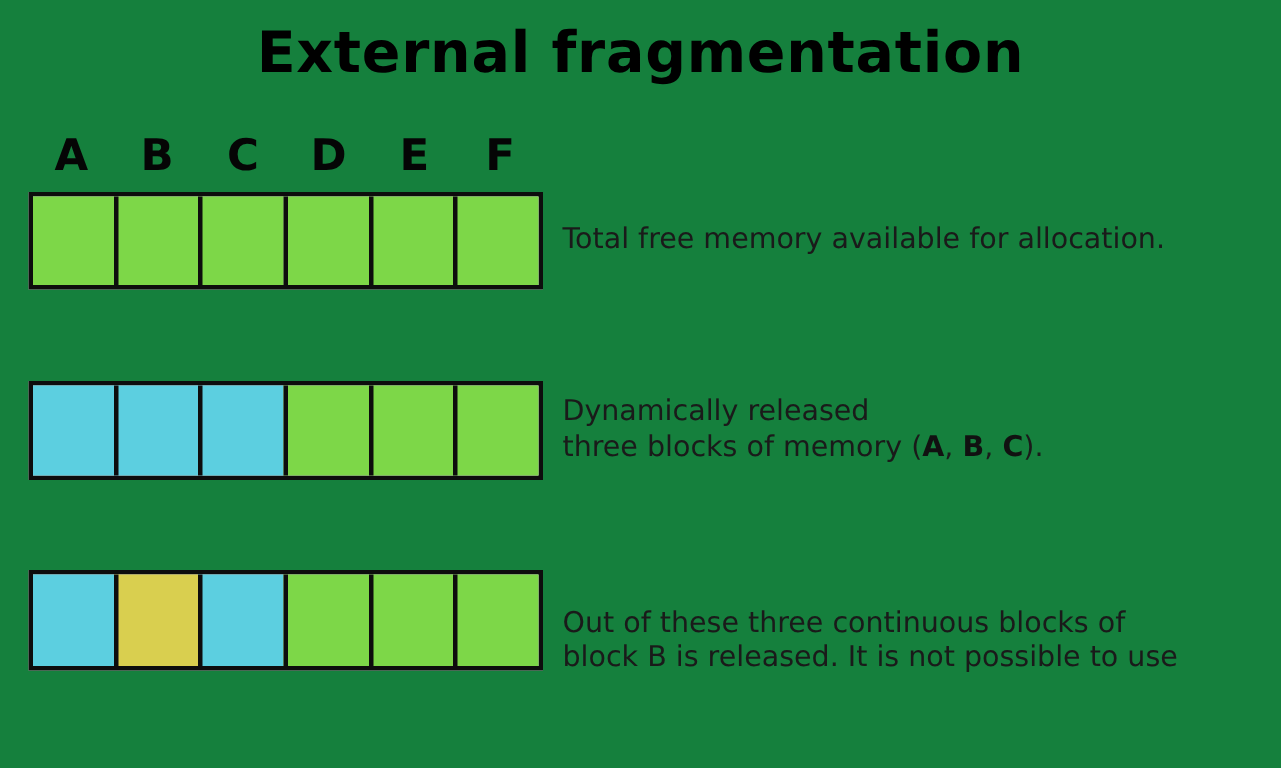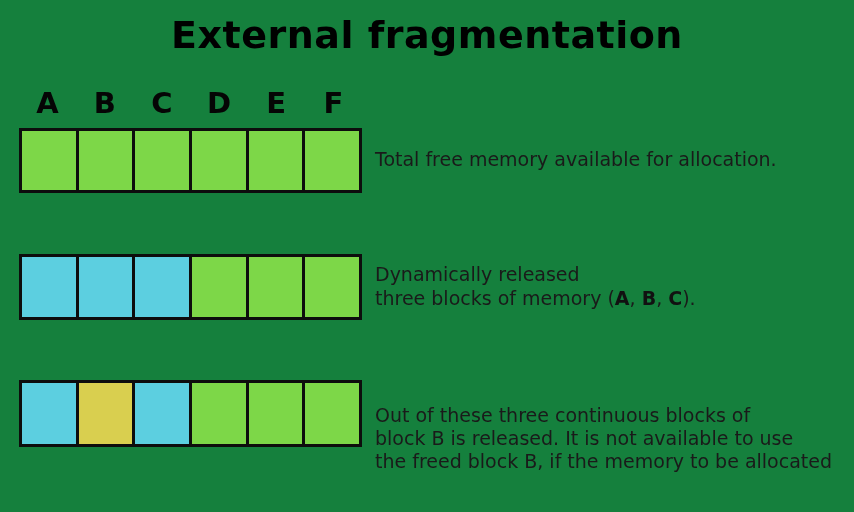--- a/index.html
+++ b/index.html
@@ -114,17 +114,16 @@
   <div class="mem-row row3">
     <div class="cell" style="background: rgb(92, 207, 224);"></div>
     <div class="cell" style="background: rgb(217, 207, 79);"></div>
     <div class="cell" style="background: rgb(92, 207, 224);"></div>
     <div class="cell" style="background: rgb(125, 215, 72);"></div>
     <div class="cell" style="background: rgb(125, 215, 72);"></div>
     <div class="cell" style="background: rgb(125, 215, 72);"></div>
   </div>
   <div class="caption cap3">
     <div>Out of these three continuous blocks of</div>
-    <div>block B is released. It is not available to use</div>
-    <div>the freed block B, if the memory to be allocated</div>
+    <div>block B is released. It is not possible to use</div>
   </div>
 
 </div>
 
 </body></html>

